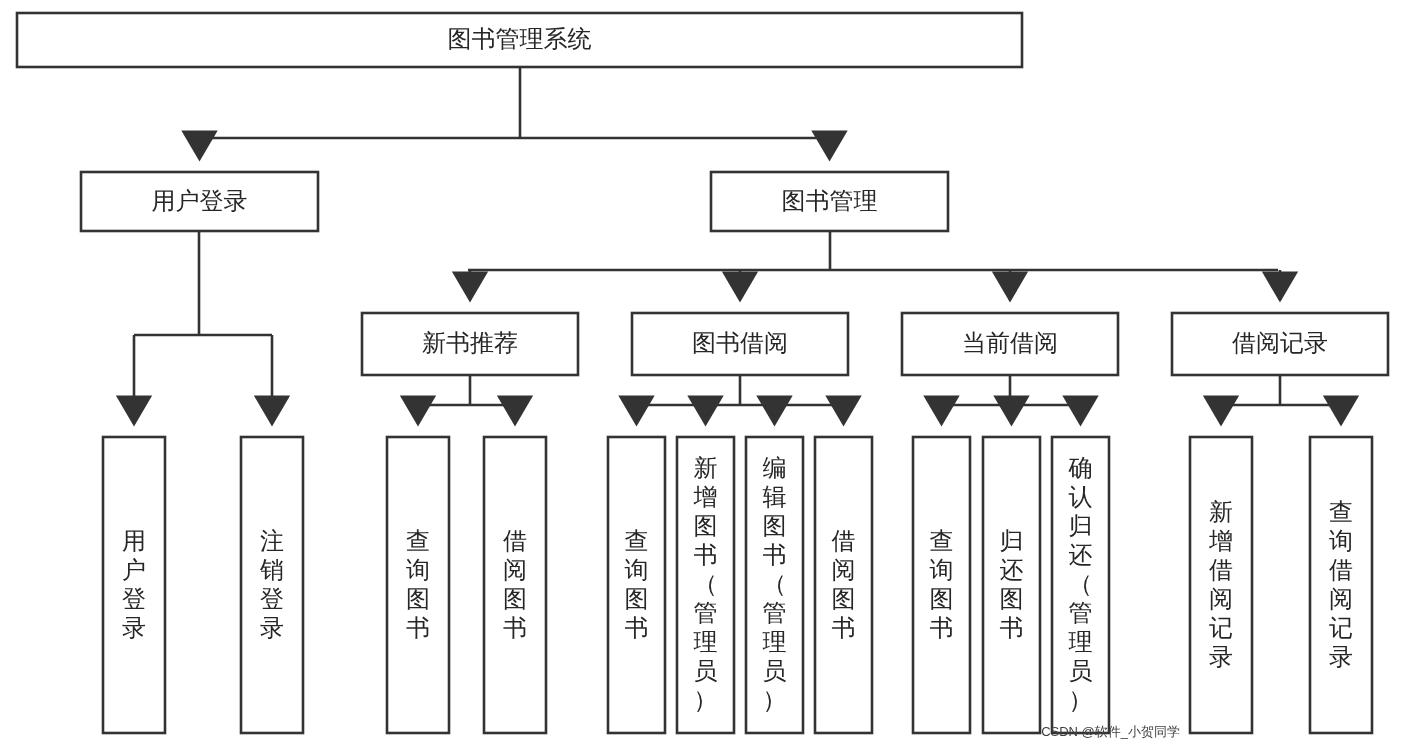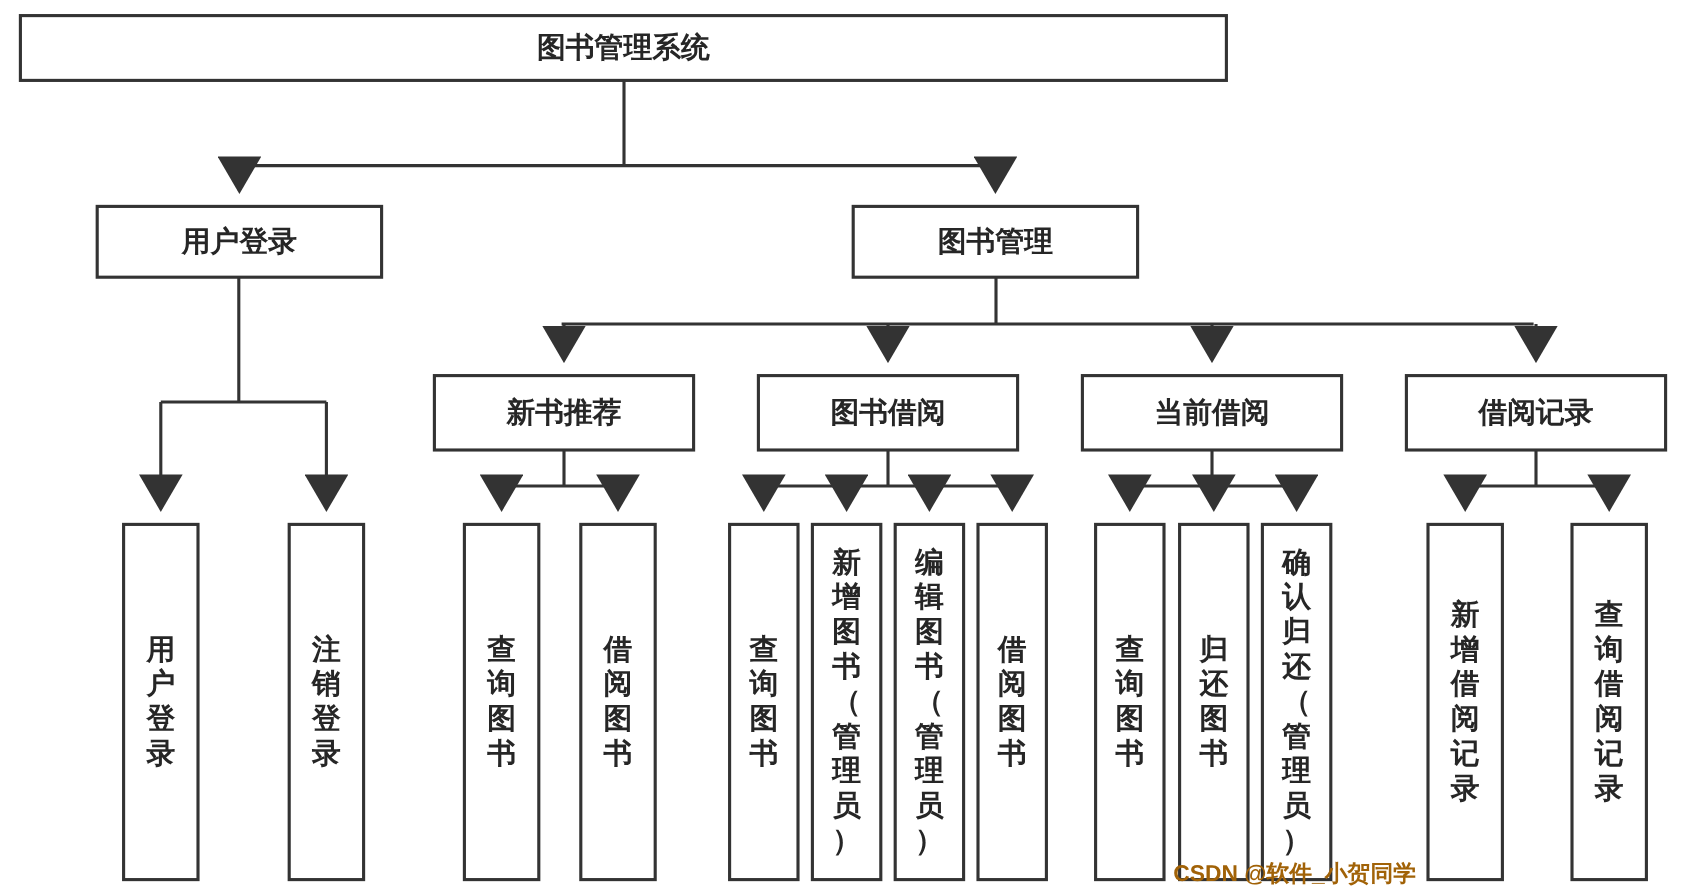--- a/index.html
+++ b/index.html
@@ -11,21 +11,20 @@
   body {
     width: 1405px;
     height: 747px;
     font-family: "Liberation Sans", "DejaVu Sans", sans-serif;
     overflow: hidden;
   }
   #diagram-root {
     position: relative;
     width: 1188px;
     height: 747px;
-    font-weight: bold;
   }
   svg.flow {
     position: absolute;
     top: 0;
     left: 0;
     width: 1405px;
     height: 747px;
     display: block;
   }
   .node-rect {
@@ -48,22 +47,22 @@
   }
   .arrow-head {
     fill: #333333;
     stroke: none;
   }
   .watermark {
     position: absolute;
     right: 8px;
     bottom: 6px;
     font-family: "Liberation Sans", "DejaVu Sans", sans-serif;
-    font-size: 19px;
-    color: #a16207;
+    font-size: 13px;
+    color: #404040;
     white-space: nowrap;
     user-select: none;
   }
 </style>
 </head>
 <body>
 
 <div id="diagram-root">
   <svg class="flow" viewBox="0 0 1405 747" aria-hidden="false">
     <defs>

